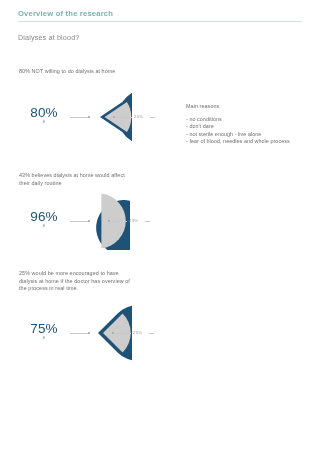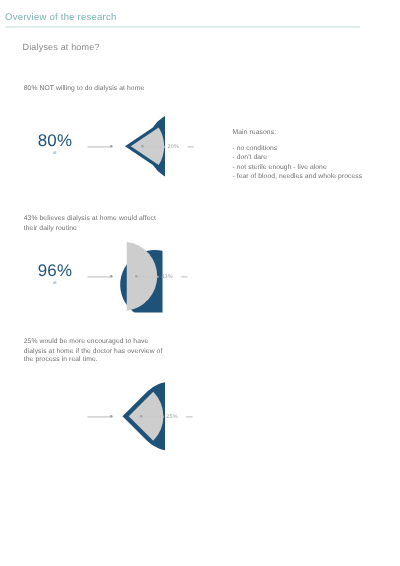--- a/index.html
+++ b/index.html
@@ -19,23 +19,24 @@
   
   .page {
     position: relative;
     width: 320px;
     height: 453px;
     box-sizing: border-box;
     padding: 0;
   }
   .header {
     position: absolute;
-    left: 4px;
+    left: 18px;
     top: 9px;
     width: 284px;
+    font-weight: bold;
   }
   .header-title {
     font-size: 7.6px;
     color: #79b2b0;
     letter-spacing: .2px;
     line-height: 10px;
     white-space: nowrap;
   }
   .header-rule {
     margin-top: 2px;
@@ -164,21 +165,21 @@
 </head>
 <body>
 
 <div class="page">
 
   <div class="header">
     <div class="header-title">Overview of the research</div>
     <div class="header-rule"></div>
   </div>
 
-  <div class="subtitle">Dialyses at home?</div>
+  <div class="subtitle">Dialyses at blood?</div>
 
   <div class="section sec-1">
     <div class="sec-desc">80% NOT willing to do dialysis at home</div>
     <div class="chart-row">
 
       <div class="big-pct">
         <div class="num">80%</div>
         <div class="sub">ill</div>
       </div>
 
@@ -239,20 +240,24 @@
       <div class="right-pct" style="left:129px; top:28px;">43%</div>
       <div class="leader" style="left:145px; top:31px; width:5px;"></div>
 
     </div>
   </div>
 
   <div class="section sec-3">
     <div class="sec-desc">25% would be more encouraged to have dialysis at home if the doctor has overview of the process in real time.</div>
     <div class="chart-row" style="top:32px;">
 
+      <div class="big-pct">
+        <div class="num">75%</div>
+        <div class="sub">ill</div>
+      </div>
 
       <div class="leader" style="left:70px; top:31px; width:20px;"></div>
       <div class="dot" style="left:88px; top:30px;"></div>
 
       <div class="pie-wrap" style="left:70px; top:2px; width:62px; height:58px;">
         <svg class="pie" width="62" height="58" viewBox="0 0 62 58">
 
           <path d="M 28 29 L 47.6 9.4 A 27.7 27.7 0 1 1 47.6 48.6 Z" fill="#1f5278"></path>
 
           <path d="M 33 29 L 52.6 9.4 A 27.7 27.7 0 0 1 52.6 48.6 Z" fill="#cdcdcd"></path>

